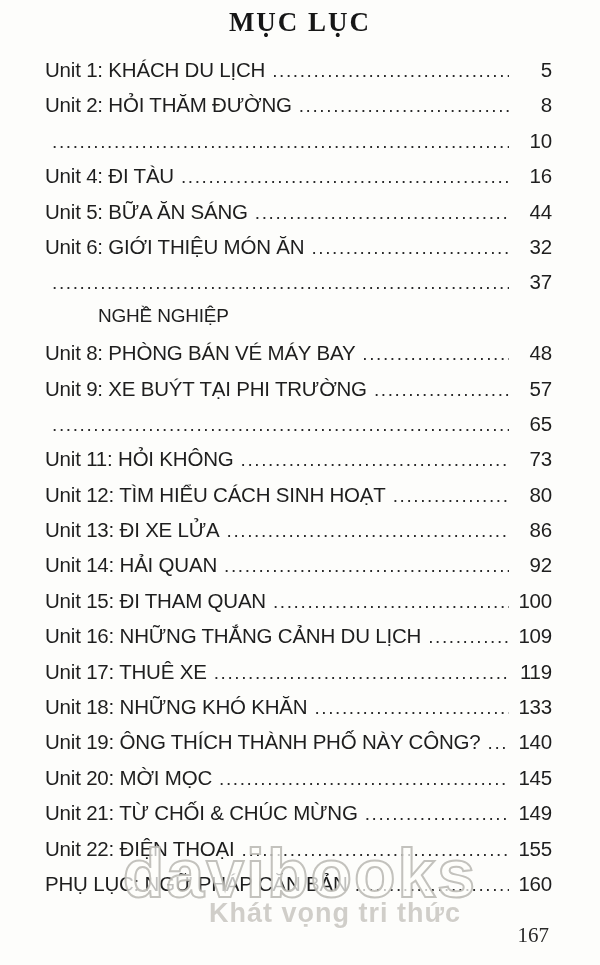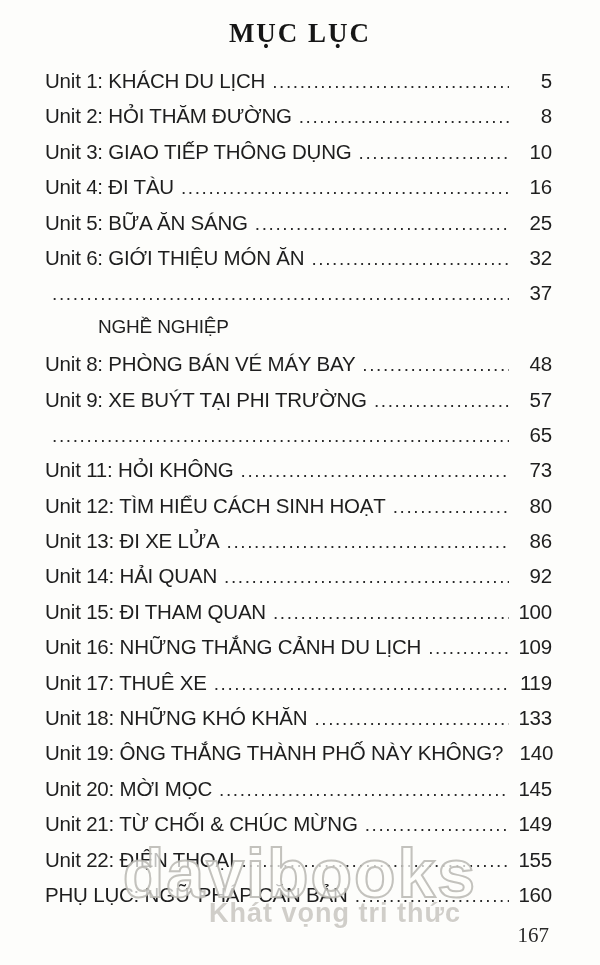--- a/index.html
+++ b/index.html
@@ -9,21 +9,21 @@
     overflow: hidden;
     font-family: "Liberation Sans", sans-serif;
     color: #1e1e1e;
   }
   .page {
     position: relative;
     width: 600px; height: 965px;
     background: #fdfdfb;
   }
   .page-title {
-    padding-top: 18px;
+    padding-top: 7px;
     text-align: center;
     font-family: "Liberation Serif", serif;
     font-weight: bold;
     font-size: 27px;
     letter-spacing: 2px;
     color: #161616;
   }
   .toc {
     margin: 14px 48px 2px 45px; 
   }
@@ -103,33 +103,32 @@
       <span class="toc-label">Unit 1: KHÁCH DU LỊCH</span>
       <span class="toc-dots">........................................................................................................................</span>
       <span class="toc-page">5</span>
     </div>
       <div class="toc-row">
       <span class="toc-label">Unit 2: HỎI THĂM ĐƯỜNG</span>
       <span class="toc-dots">........................................................................................................................</span>
       <span class="toc-page">8</span>
     </div>
       <div class="toc-row">
-      <span class="toc-label">Unit 3: GIAO TIẾP THÔNG DỤNG</span>
       <span class="toc-dots">........................................................................................................................</span>
       <span class="toc-page">10</span>
     </div>
       <div class="toc-row">
       <span class="toc-label">Unit 4: ĐI TÀU</span>
       <span class="toc-dots">........................................................................................................................</span>
       <span class="toc-page">16</span>
     </div>
       <div class="toc-row">
       <span class="toc-label">Unit 5: BỮA ĂN SÁNG</span>
       <span class="toc-dots">........................................................................................................................</span>
-      <span class="toc-page">25</span>
+      <span class="toc-page">44</span>
     </div>
       <div class="toc-row">
       <span class="toc-label">Unit 6: GIỚI THIỆU MÓN ĂN</span>
       <span class="toc-dots">........................................................................................................................</span>
       <span class="toc-page">32</span>
     </div>
       <div class="toc-row">
       <span class="toc-dots">........................................................................................................................</span>
       <span class="toc-page">37</span>
     </div>
@@ -182,21 +181,21 @@
       <span class="toc-label">Unit 17: THUÊ XE</span>
       <span class="toc-dots">........................................................................................................................</span>
       <span class="toc-page">119</span>
     </div>
       <div class="toc-row">
       <span class="toc-label">Unit 18: NHỮNG KHÓ KHĂN</span>
       <span class="toc-dots">........................................................................................................................</span>
       <span class="toc-page">133</span>
     </div>
       <div class="toc-row">
-      <span class="toc-label">Unit 19: ÔNG THẮNG THÀNH PHỐ NÀY KHÔNG?</span>
+      <span class="toc-label">Unit 19: ÔNG THÍCH THÀNH PHỐ NÀY CÔNG?</span>
       <span class="toc-dots">........................................................................................................................</span>
       <span class="toc-page">140</span>
     </div>
       <div class="toc-row">
       <span class="toc-label">Unit 20: MỜI MỌC</span>
       <span class="toc-dots">........................................................................................................................</span>
       <span class="toc-page">145</span>
     </div>
       <div class="toc-row">
       <span class="toc-label">Unit 21: TỪ CHỐI &amp; CHÚC MỪNG</span>

